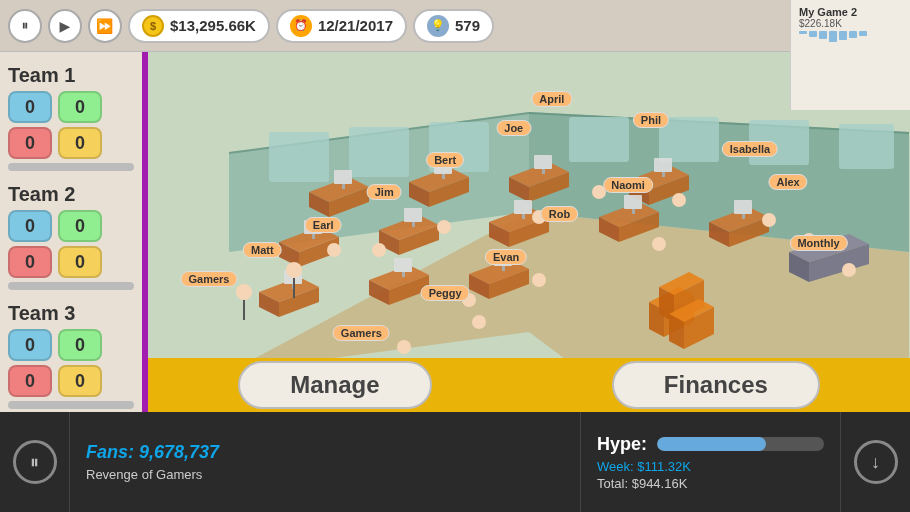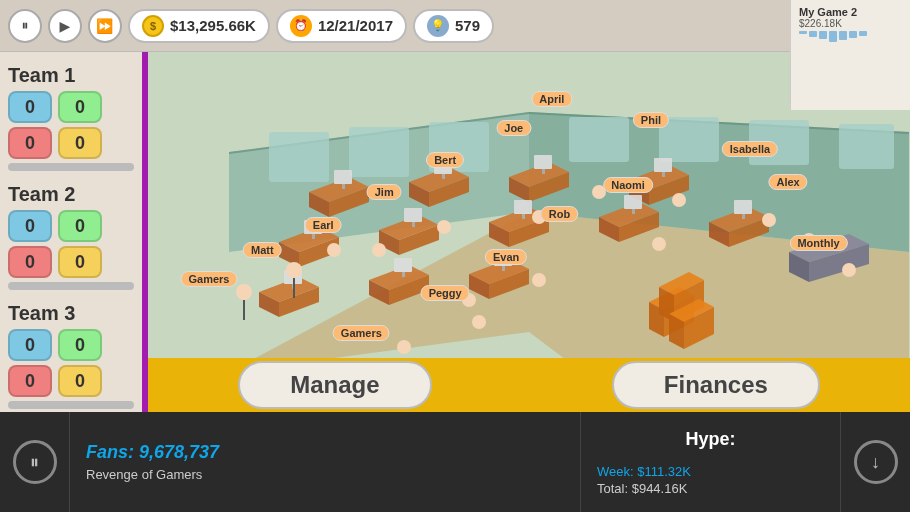--- a/index.html
+++ b/index.html
@@ -283,21 +283,20 @@
       padding: 8px 16px;
       border-left: 1px solid #444;
     }
     .hype-line {
       font-size: 18px;
       font-weight: bold;
       color: #fff;
       display: flex;
       align-items: center;
       gap: 10px;
-      flex-direction: column;
     }
     .hype-bar-container {
       flex: 1;
       height: 14px;
       background: #555;
       border-radius: 7px;
       overflow: hidden;
     }
     .hype-bar-fill {
       height: 100%;

